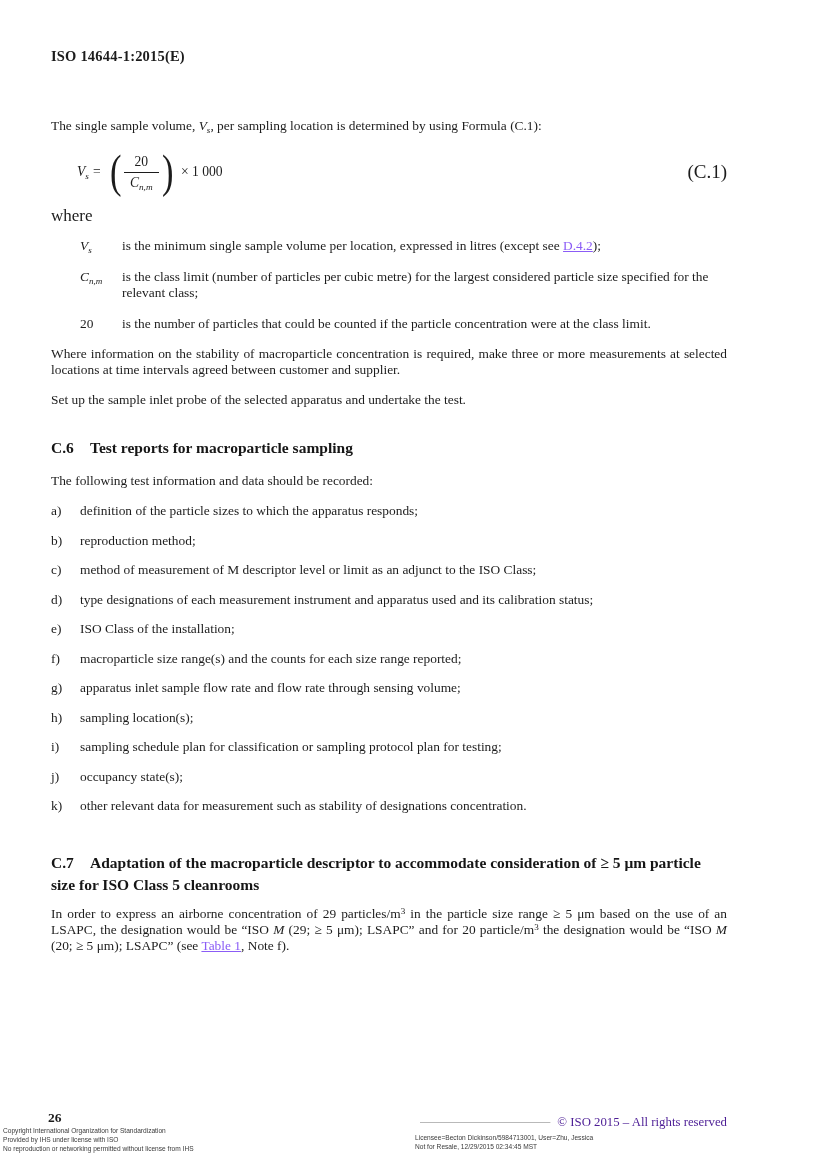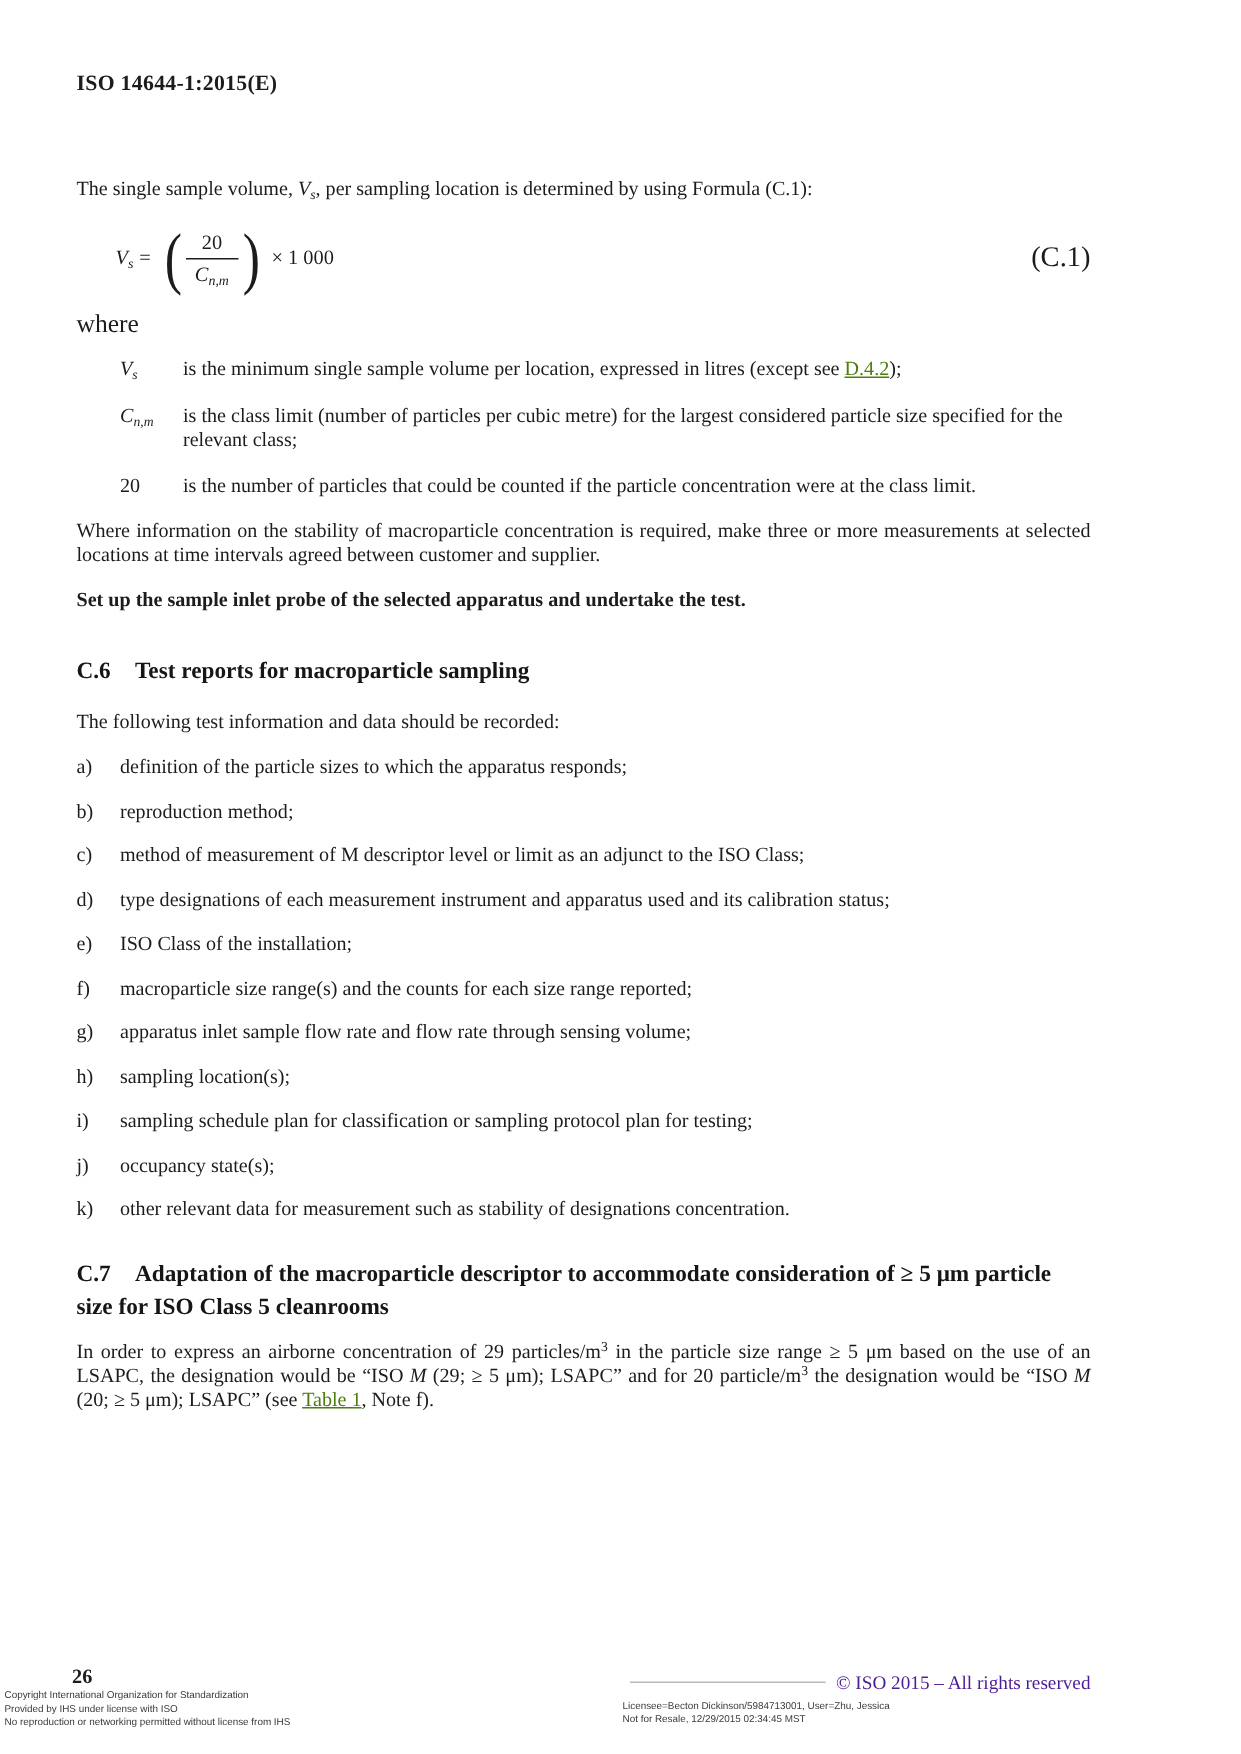--- a/index.html
+++ b/index.html
@@ -11,21 +11,21 @@
     -webkit-font-smoothing:antialiased;
   }
   .content { position:absolute; left:51px; top:0; width:676px; }
 
   .doc-header { margin-top:48px; font-size:14.5px; font-weight:bold; letter-spacing:0.2px; }
 
   p.body-text { margin:0; font-size:13.4px; line-height:16px; }
   .it { font-style:italic; }
   sub { font-size:0.68em; vertical-align:-0.3em; line-height:0; }
   sup { font-size:0.68em; vertical-align:0.45em; line-height:0; }
-  a.doclink { color:#4d7c0f; text-decoration:underline; cursor:pointer; }
+  a.doclink { color:#8b5cf6; text-decoration:underline; cursor:pointer; }
 
   
   .formula-row { margin-top:11px; display:flex; align-items:center; height:54px; }
   .formula { display:flex; align-items:center; margin-left:26px; font-size:13.6px; }
   .f-eq { margin:0 7px 0 4px; }
   .paren { font-size:46px; font-weight:400; line-height:44px; transform:scaleX(0.75); color:#1c1c1c; }
   .frac { display:inline-flex; flex-direction:column; align-items:center; margin:0 1px; }
   .frac .num { padding:0 10px 2px 10px; }
   .frac .den { border-top:1px solid #1c1c1c; padding:2px 6px 0 6px; }
   .f-mult { margin-left:6px; }
@@ -108,21 +108,21 @@
       <span class="def-desc"><span>is the class limit (number of particles per cubic metre) for the largest considered particle size specified for the relevant class;</span></span>
     </div>
     <div class="def-row">
       <span class="def-term"><span>20</span></span>
       <span class="def-desc"><span>is the number of particles that could be counted if the particle concentration were at the class limit.</span></span>
     </div>
   </div>
 
   <p class="body-text just" style="margin-top:14px;">Where information on the stability of macroparticle concentration is required, make three or more measurements at selected locations at time intervals agreed between customer and supplier.</p>
 
-  <p class="body-text" style="margin-top:14px;font-weight:bold;">Set up the sample inlet probe of the selected apparatus and undertake the test.</p>
+  <p class="body-text" style="margin-top:14px;">Set up the sample inlet probe of the selected apparatus and undertake the test.</p>
 
   <h2 class="sec-heading" style="margin-top:29px;"><span class="sec-num">C.6</span><span>Test reports for macroparticle sampling</span></h2>
 
   <p class="body-text" style="margin-top:14px;">The following test information and data should be recorded:</p>
 
   <div style="margin-top:14px;">
     <div class="li-row">
         <span class="li-letter">a)</span>
         <span class="li-text">definition of the particle sizes to which the apparatus responds;</span>
       </div>
@@ -161,21 +161,21 @@
     <div class="li-row">
         <span class="li-letter">j)</span>
         <span class="li-text">occupancy state(s);</span>
       </div>
     <div class="li-row">
         <span class="li-letter">k)</span>
         <span class="li-text">other relevant data for measurement such as stability of designations concentration.</span>
       </div>
   </div>
 
-  <h2 class="sec-heading" style="margin-top:25px;"><span class="sec-num">C.7</span><span>Adaptation of the macroparticle descriptor to accommodate consideration of ≥ 5 μm particle size for ISO Class 5 cleanrooms</span></h2>
+  <h2 class="sec-heading" style="margin-top:38px;"><span class="sec-num">C.7</span><span>Adaptation of the macroparticle descriptor to accommodate consideration of ≥ 5 μm particle size for ISO Class 5 cleanrooms</span></h2>
 
   <p class="body-text just" style="margin-top:10px;"><span>In order to express an airborne concentration of 29 particles/m</span><sup>3</sup><span> in the particle size range ≥ 5 μm based on the use of an LSAPC, the designation would be “ISO </span><span class="it">M</span><span> (29; ≥ 5 μm); LSAPC” and for 20 particle/m</span><sup>3</sup><span> the designation would be “ISO </span><span class="it">M</span><span> (20; ≥ 5 μm); LSAPC” (see </span><a class="doclink" href="#">Table 1</a><span>, Note f).</span></p>
 
 </div>
 
 <div class="page-number">26</div>
 
 <div class="copyright-block">
   <div>Copyright International Organization for Standardization</div>
   <div>Provided by IHS under license with ISO</div>

